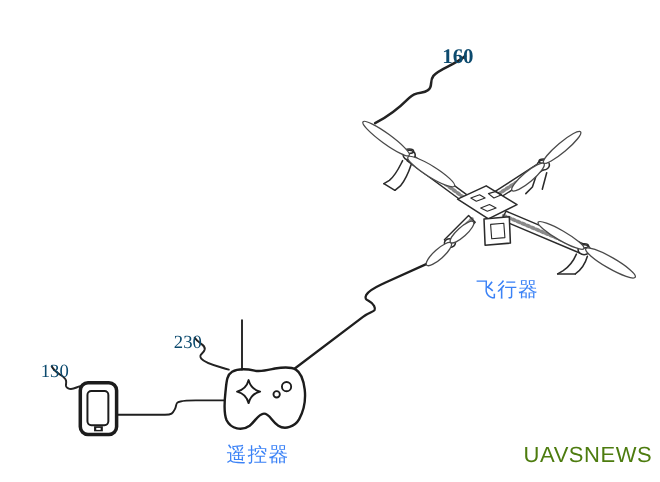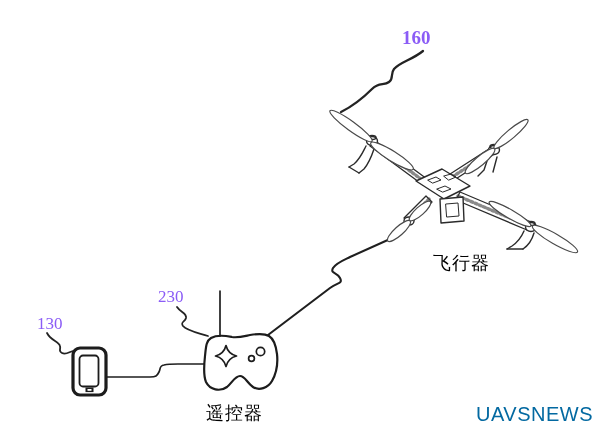--- a/index.html
+++ b/index.html
@@ -14,40 +14,41 @@
   .lbl{
     position:absolute;
     color:#1e1e1e;
     white-space:nowrap;
     line-height:1;
     user-select:none;
   }
   .ref-num{
     font-family:"Liberation Serif", serif;
     font-size:17px;
-    color:#8b5cf6;
+    color:#0c4a6e;
+    margin-top:14px;
   }
   #ref-120{left:37px;top:315px;}
   #ref-140{left:158px;top:288px;}
   #ref-160{left:402px;top:28px;font-size:19px;font-weight:bold;}
   .cn{
     font-family:"Liberation Serif", serif;
     font-size:18px;
     letter-spacing:1px;
-    color:#000000;
+    color:#3b82f6;
   }
   #label-mobile{left:61px;top:404px;font-size:17px;}
   #label-remote{left:206px;top:404px;}
   #label-aircraft{left:433px;top:254px;}
   #watermark{
     left:476px;top:404px;
     font-family:"Liberation Sans", sans-serif;
     font-size:20px;
     letter-spacing:0.5px;
-    color:#0369a1;
+    color:#4d7c0f;
   }
 </style>
 </head>
 <body>
 
 <div class="canvas">
 
   <svg class="art" width="600" height="438" viewBox="0 0 600 438" fill="none" stroke-linecap="round" stroke-linejoin="round">
 
     <g stroke="#232323">

